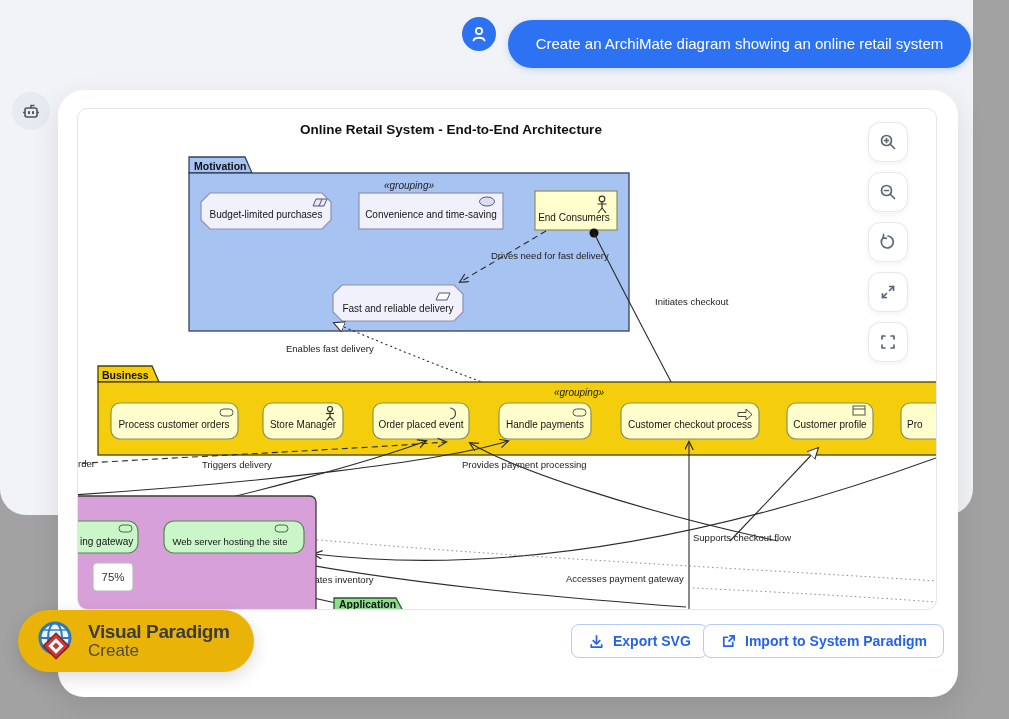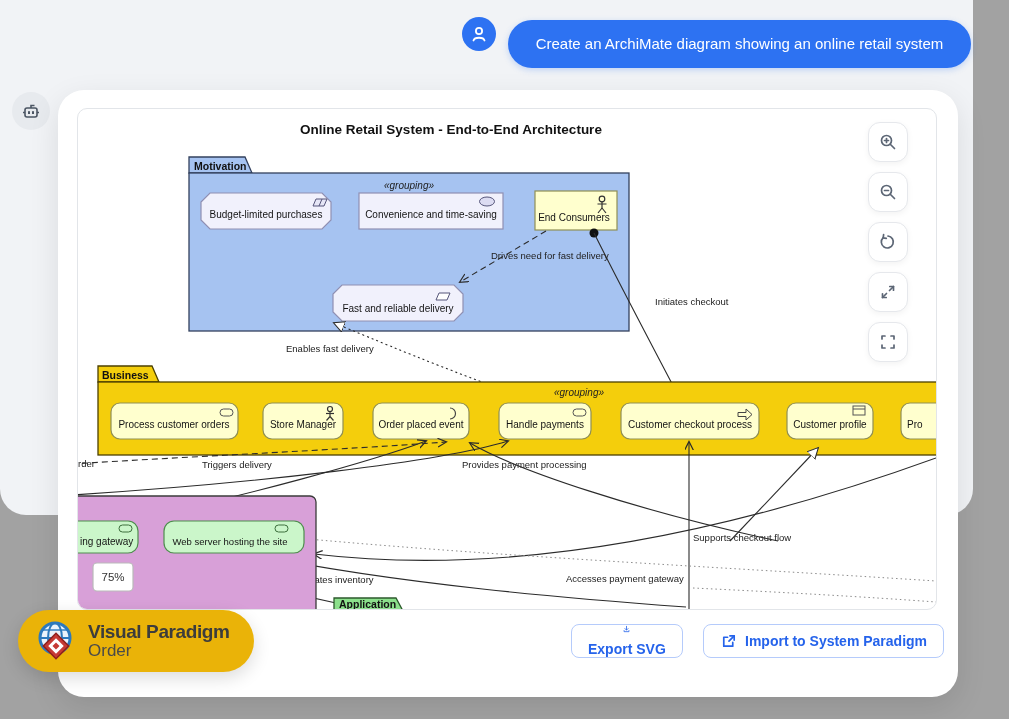--- a/index.html
+++ b/index.html
@@ -52,21 +52,21 @@
   }
   .logo-text{margin-left:8px;line-height:1.05;}
   .logo-line1{font-size:19px;font-weight:bold;color:#3c3c3c;letter-spacing:-0.4px;}
   .logo-line2{font-size:17px;color:#4a4a4a;}
   .action-btn{
     position:absolute;top:624px;height:34px;border-radius:8px;border:1px solid #b5cbfb;background:#fff;
     color:#2563eb;font-size:14px;font-weight:bold;display:flex;align-items:center;gap:8px;
     padding:0 16px;box-sizing:border-box;cursor:pointer;font-family:"Liberation Sans",sans-serif;
   }
   .action-btn svg{stroke:#2563eb;fill:none;stroke-width:1.8;stroke-linecap:round;stroke-linejoin:round;}
-  .export-btn{left:571px;flex-direction:column;}
+  .export-btn{left:571px;}
   .import-btn{left:703px;}
   
   .dg-title{font:bold 13.5px "Liberation Sans",sans-serif;fill:#111;}
   .tab-label{font:bold 10.5px "Liberation Sans",sans-serif;fill:#111;}
   .stereo{font:italic 10px "Liberation Sans",sans-serif;fill:#222;}
   .node-label{font:10px "Liberation Sans",sans-serif;fill:#141414;}
   .rel-label{font:9.5px "Liberation Sans",sans-serif;fill:#222;}
   .pct-label{font:11.5px "Liberation Sans",sans-serif;fill:#333;}
   .rel{stroke:#2b2b2b;stroke-width:1.1;fill:none;}
   .rel-dashed{stroke-dasharray:6 4;}
@@ -336,15 +336,15 @@
     <line x1="6" y1="20" x2="36" y2="20" stroke="#2c79bd" stroke-width="2"></line>
     <line x1="8" y1="12" x2="34" y2="12" stroke="#2c79bd" stroke-width="1.4"></line>
     <line x1="8" y1="28" x2="34" y2="28" stroke="#2c79bd" stroke-width="1.4"></line>
     <g transform="rotate(45 22 28)">
       <rect x="13" y="19" width="18" height="18" fill="#c63a35" stroke="#8e1f1c" stroke-width="1.5"></rect>
       <rect x="18" y="24" width="8" height="8" fill="none" stroke="#ffffff" stroke-width="3"></rect>
     </g>
   </svg>
   <div class="logo-text">
     <div class="logo-line1">Visual Paradigm</div>
-    <div class="logo-line2">Order</div>
+    <div class="logo-line2">Create</div>
   </div>
 </div>
 
 </body></html>

